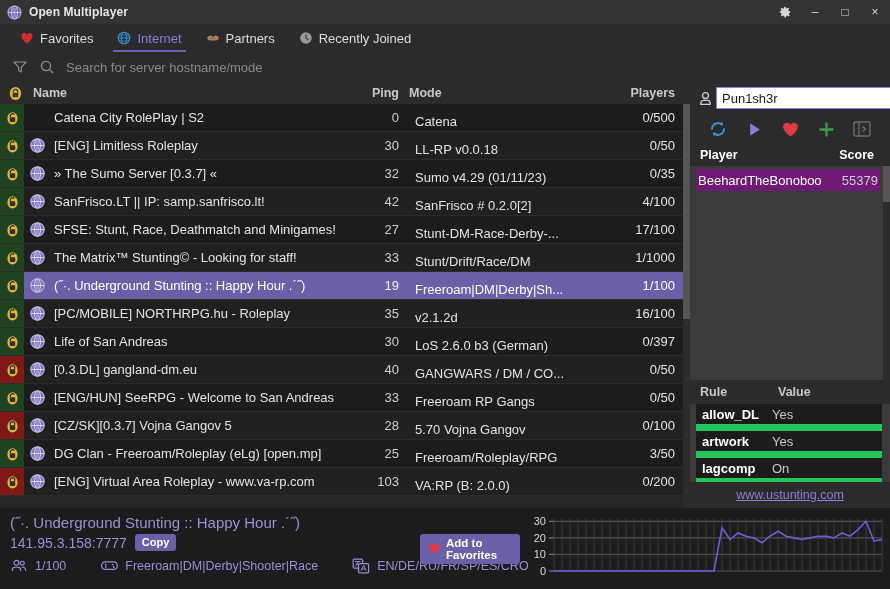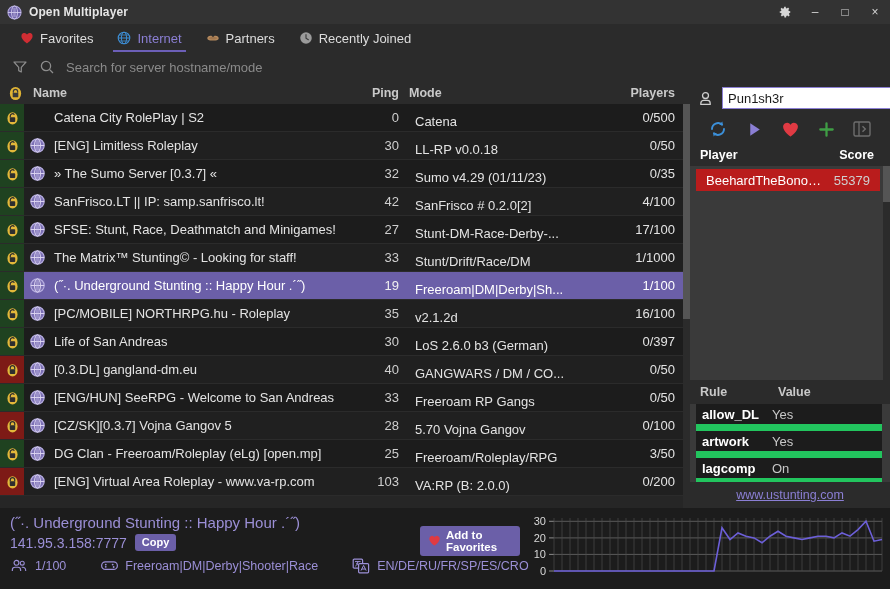--- a/index.html
+++ b/index.html
@@ -119,40 +119,40 @@
     width: 7px; flex: 0 0 7px; background: #2b2b2b;
     position: relative; margin-top: 22px;
   }
   .vscroll .thumb {
     position: absolute; left: 0; width: 7px; top: 0; height: 215px;
     background: #555555;
   }
 
   
   .rightcol { flex: 1 1 auto; display: flex; flex-direction: column; background: #2b2b2b; min-width: 0; }
-  .nick-row { height: 32px; flex: 0 0 32px; display: flex; align-items: center; padding: 0 8px 0 4px; gap: 6px; }
+  .nick-row { height: 32px; flex: 0 0 32px; display: flex; align-items: center; padding: 0 8px 0 4px; }
   .nick-input {
     flex: 1 1 auto; height: 22px; background: #ffffff; border: 1px solid #8b7fd4;
     color: #1a1a1a; font-size: 13px; padding: 0 5px; outline: 0;
     font-family: "Liberation Sans", sans-serif;
   }
   .action-row { height: 30px; flex: 0 0 30px; display: flex; align-items: center; justify-content: center; gap: 16px; }
   .act { width: 20px; height: 20px; display: flex; align-items: center; justify-content: center; }
 
   .pl-head {
     height: 22px; flex: 0 0 22px; display: flex; align-items: center;
     font-size: 12.5px; font-weight: bold; color: #ffffff; padding: 0 16px 0 10px;
   }
   .pl-head .ph-name { flex: 1 1 auto; }
   .pl-head .ph-score { flex: 0 0 auto; }
 
   .pl-body { flex: 0 0 214px; background: #3a3a3a; padding: 3px 10px 0 6px; position: relative; overflow: hidden; }
   .prow {
-    height: 22px; background: #b91c1c; display: flex; align-items: center;
-    font-size: 13px; padding: 0 10px; color: #ffffff;
+    height: 22px; background: #701a75; display: flex; align-items: center;
+    font-size: 13px; padding: 0 2px; color: #ffffff;
   }
   .prow .pname { flex: 1 1 auto; white-space: nowrap; overflow: hidden; text-overflow: ellipsis; }
   .prow .pscore { flex: 0 0 auto; color: #cfcfcf; margin-left: 6px; }
   .pl-body .pscroll { position: absolute; right: 0; top: 0; width: 7px; height: 100%; background: #2b2b2b; }
   .pl-body .pscroll i { position: absolute; top: 0; left: 0; width: 7px; height: 36px; background: #555; display:block;}
 
   .rule-head {
     height: 24px; flex: 0 0 24px; display: flex; align-items: center;
     font-size: 12.5px; font-weight: bold; color: #c9c9c9; padding-left: 10px;
   }
@@ -181,21 +181,21 @@
   .bip { font-size: 14px; color: #9b8fd6; }
   .copy-btn {
     background: #6b5fa8; color: #ffffff; font-size: 11px; font-weight: bold;
     border-radius: 3px; padding: 2px 7px; line-height: 13px; cursor: default;
   }
   .brow3 { display: flex; align-items: center; margin-top: 7px; gap: 6px; font-size: 12.5px; color: #9b8fd6; }
   .bchip { display: flex; align-items: center; gap: 7px; }
   .bchip.pad { margin-left: 28px; }
   .bicon { width: 18px; height: 16px; flex: 0 0 18px; }
   .fav-btn {
-    position: absolute; right: 0; top: 18px;
+    position: absolute; right: 0; top: 26px;
     background: #6b5fa8; color: #ffffff; border-radius: 3px;
     font-size: 11.5px; font-weight: bold;
     display: flex; align-items: center; gap: 5px; padding: 3px 8px; cursor: default;
   }
   .chartwrap { flex: 0 0 370px; width: 370px; position: relative; padding: 4px 4px 4px 0; }
   .chartwrap svg { display: block; }
 </style>
 </head>
 <body>
 

